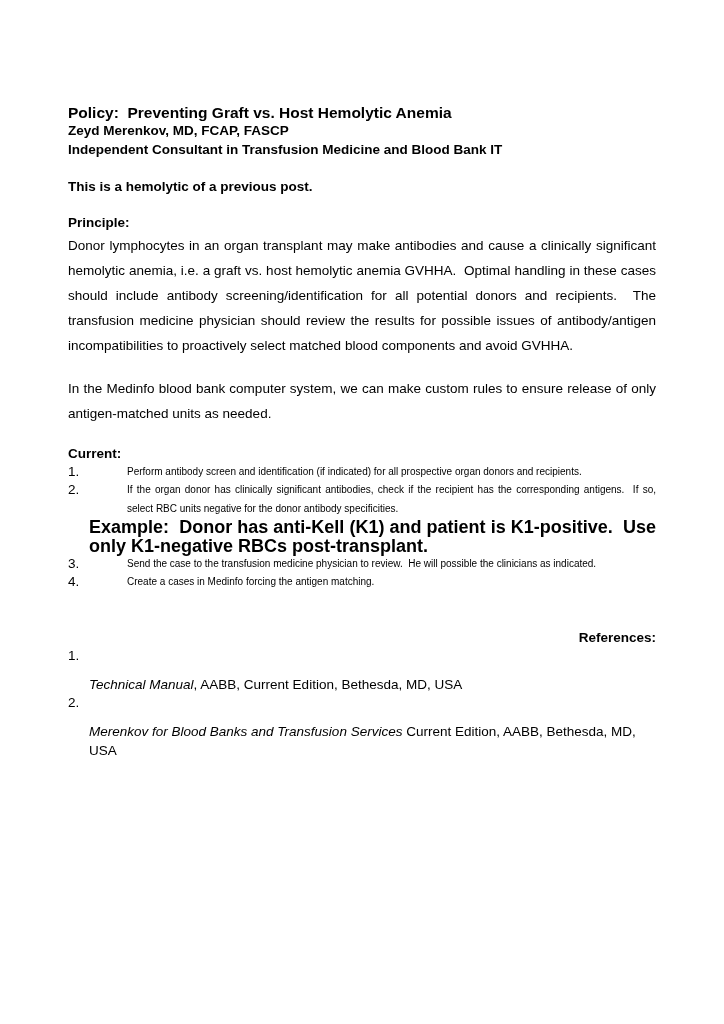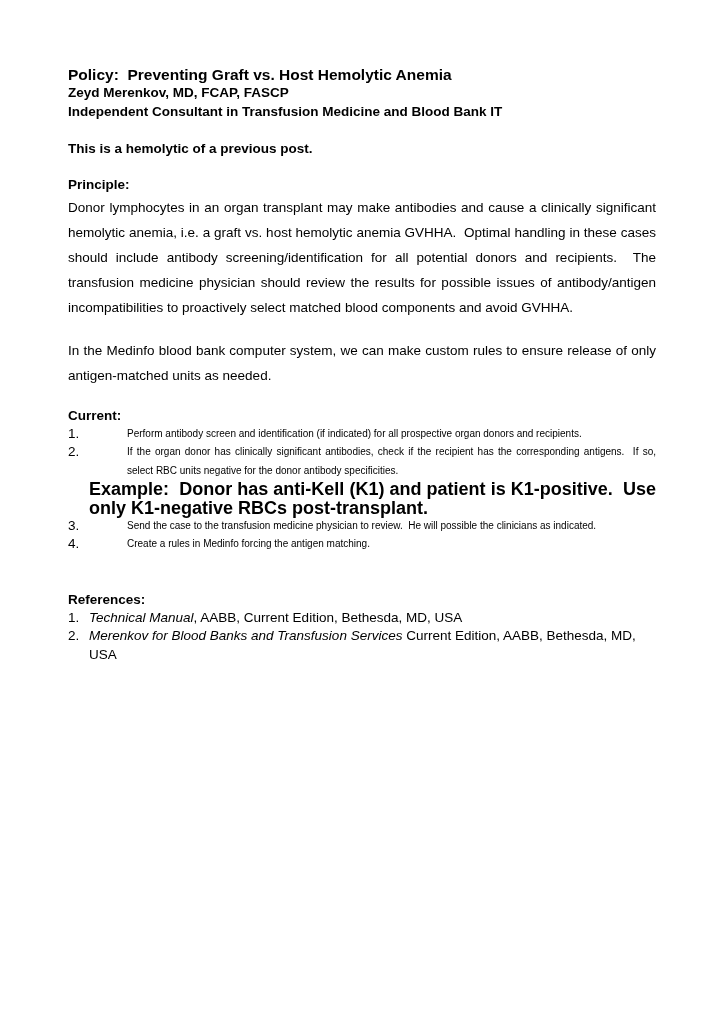--- a/index.html
+++ b/index.html
@@ -8,21 +8,21 @@
     width: 724px;
     height: 1024px;
     font-family: "Liberation Sans", "DejaVu Sans", sans-serif;
     color: #000000;
     overflow: hidden;
   }
   .page {
     width: 724px;
     height: 738px;
     background: #ffffff;
-    padding: 66px 68px 0 68px;
+    padding: 104px 68px 0 68px;
   }
   .content { width: 588px; }
 
   .doc-title {
     font-size: 15.5px;
     font-weight: bold;
     line-height: 18.4px;
     white-space: pre-wrap;
   }
   .bold-line {
@@ -31,21 +31,21 @@
     line-height: 18.4px;
     white-space: pre-wrap;
   }
   .body-text {
     font-size: 13.5px;
     line-height: 25px;
     text-align: justify;
     white-space: pre-wrap;
   }
   .gap-1 { margin-top: 18.4px; }   
-  .gap-2 { margin-top: 36.8px; }   
+  .gap-2 { margin-top: 36.8px; text-align: right; }   
 
   .num-list { width: 100%; }
   .num-item {
     display: flex;
     align-items: flex-start;
   }
   .num-cell {
     flex: 0 0 21px;
     font-size: 13.5px;
     line-height: 18.4px;
@@ -62,20 +62,21 @@
     font-size: 18px;
     font-weight: bold;
     line-height: 18.4px;
     text-align: justify;
     white-space: pre-wrap;
   }
   .ref-text {
     font-size: 13.5px;
     line-height: 18.4px;
     white-space: pre-wrap;
+    margin-top: 29px;
   }
   .italic { font-style: italic; }
 </style>
 </head>
 <body>
 
 <div class="page">
   <div class="content">
 
     <div class="doc-title">Policy:  Preventing Graft vs. Host Hemolytic Anemia</div>
@@ -110,21 +111,21 @@
       <div class="num-item">
         <div class="num-cell">3.</div>
         <div class="item-body">
           <div class="item-text">Send the case to the transfusion medicine physician to review.  He will possible the clinicians as indicated.</div>
         </div>
       </div>
 
       <div class="num-item">
         <div class="num-cell">4.</div>
         <div class="item-body">
-          <div class="item-text">Create a rules in Medinfo forcing the antigen matching.</div>
+          <div class="item-text">Create a cases in Medinfo forcing the antigen matching.</div>
         </div>
       </div>
 
     </div>
 
     <div class="bold-line gap-2">References:</div>
     <div class="num-list">
 
       <div class="num-item">
         <div class="num-cell">1.</div>

